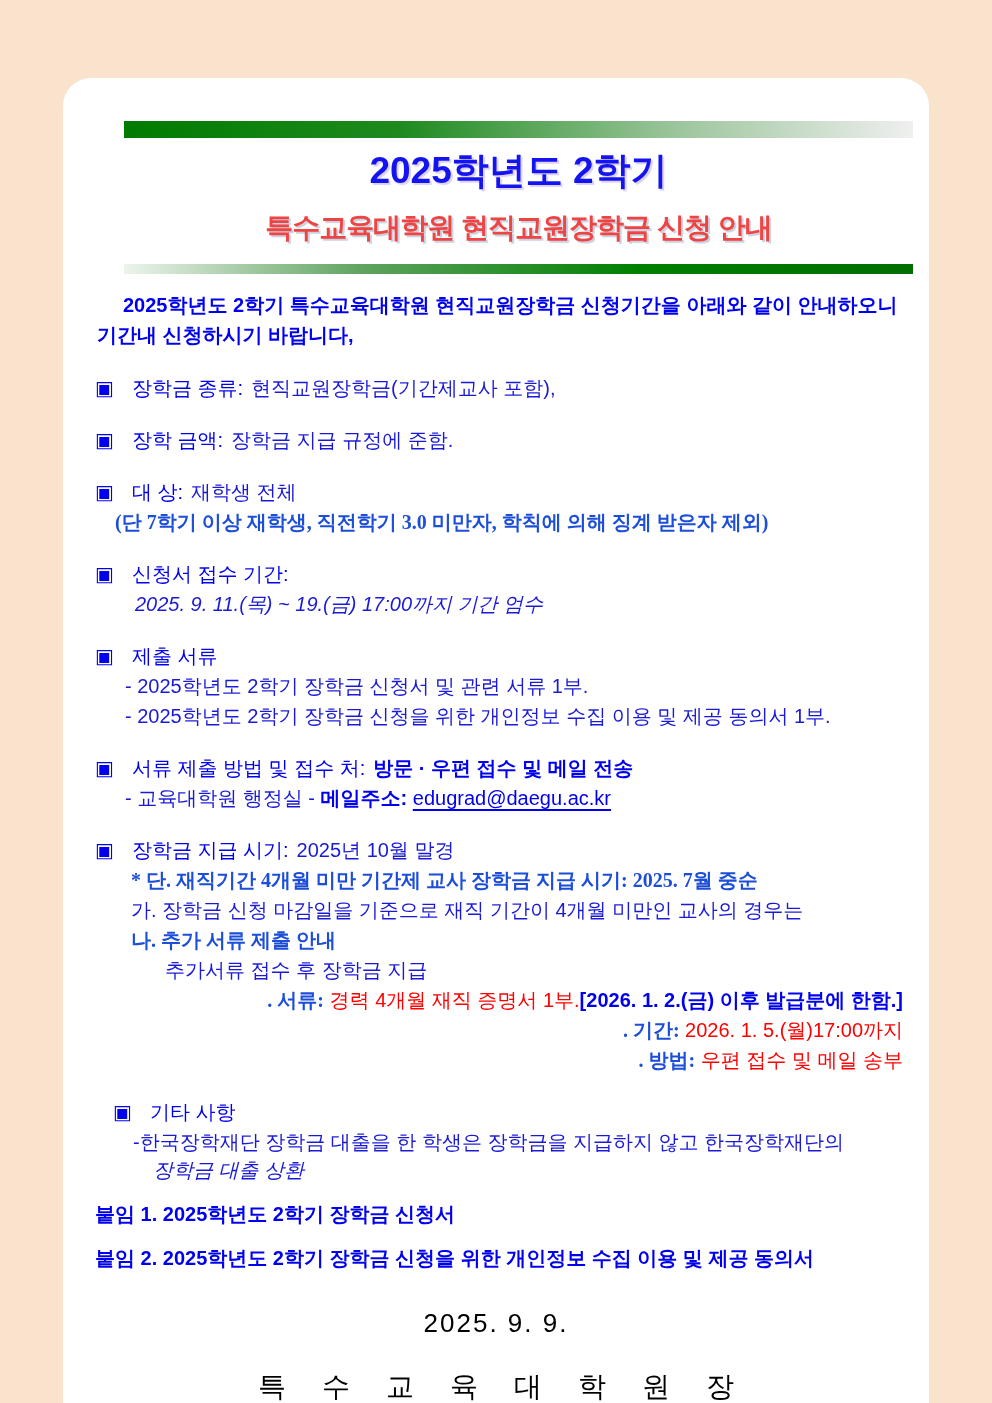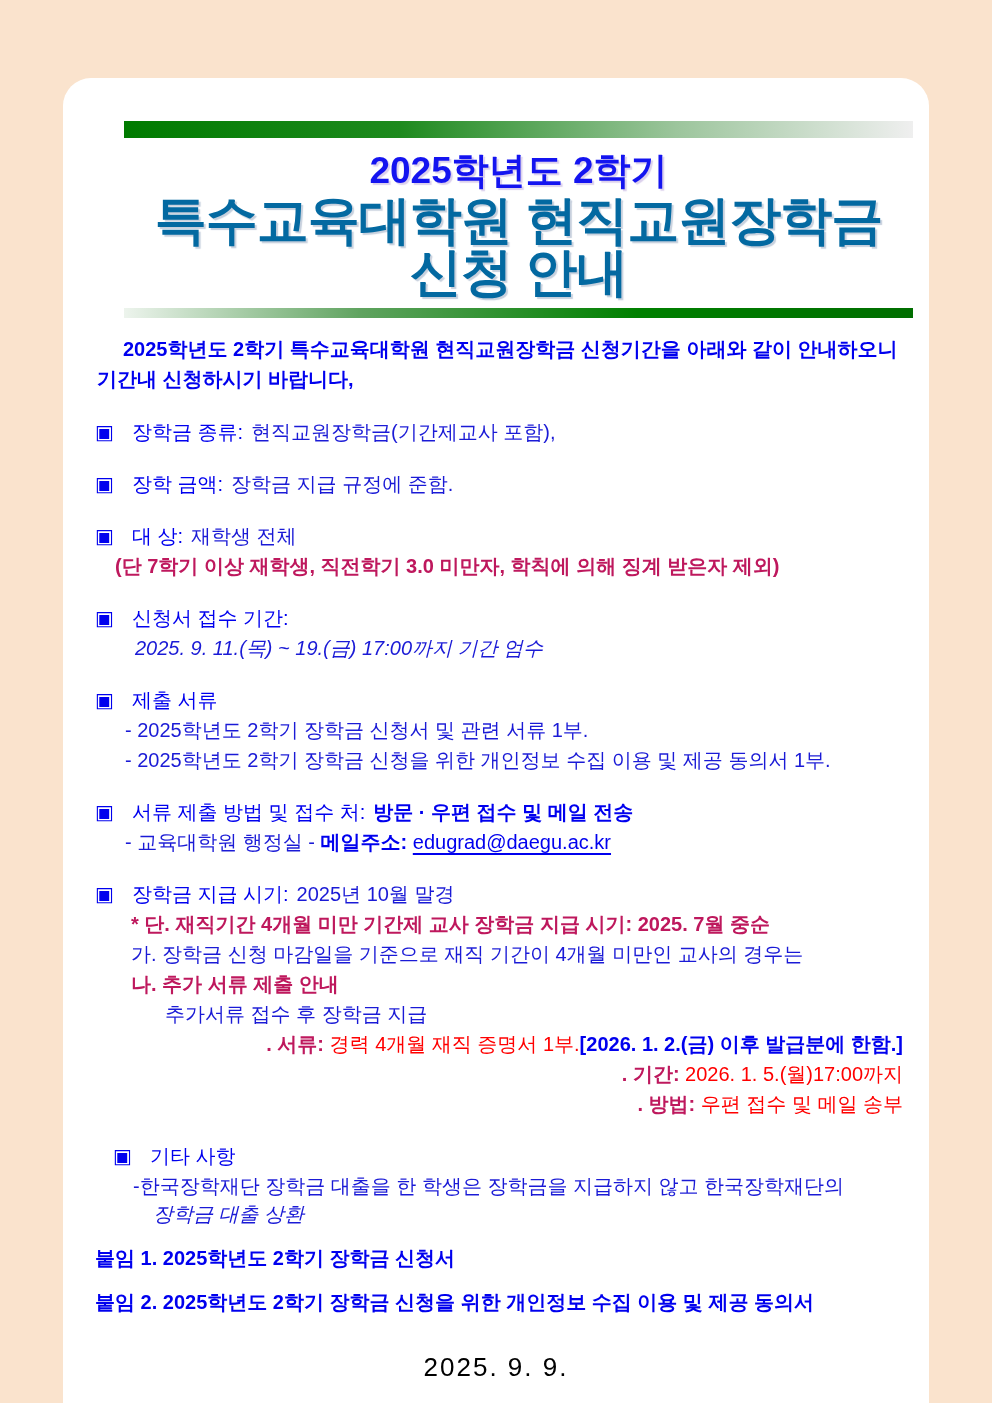--- a/index.html
+++ b/index.html
@@ -22,37 +22,38 @@
   .bar-bottom{
     height:10px;margin-top:10px;
     background:linear-gradient(90deg,#EDF4ED 0%,#5FA35F 30%,#008000 65%,#006E00 100%);
   }
   .titles{margin:10px 16px 0 61px;text-align:center;}
   .semester{
     color:#1414F0;font-weight:bold;font-size:37px;line-height:46px;
     text-shadow:2px 2px 1px rgba(190,170,220,.55);
   }
   .main-title{
-    color:#0369a1;font-weight:bold;font-size:52px;line-height:52px;letter-spacing:-1px;
+    color:#ef4444;font-weight:bold;font-size:28px;line-height:52px;letter-spacing:-1px;
     text-shadow:2px 2px 1px rgba(130,150,180,.45);
+    margin-top:8px;
   }
   .intro{
     margin:16px 30px 0 34px;color:#0000EE;font-weight:bold;
     font-size:20px;line-height:30px;text-indent:26px;
   }
   .body{padding:0 26px 0 32px;font-size:20px;line-height:28px;}
   .sec{margin-top:24px;}
   .row{display:flex;align-items:baseline;}
   .bullet{color:#0000EE;font-size:20px;margin-right:18px;flex:0 0 auto;}
   .lbl{color:#0000EE;font-weight:normal;white-space:pre;}
   .val{color:#1A1AD6;margin-left:8px;}
   .blue{color:#1A1AD6;}
   .blue-b{color:#0000EE;font-weight:bold;}
   .red{color:#FF0000;}
-  .red-b{color:#be185d;font-weight:bold;}
+  .red-b{color:#1d4ed8;font-weight:bold;font-family:Liberation Serif, serif;}
   .sub{margin-top:2px;}
   .pl20{padding-left:20px;} .pl30{padding-left:30px;} .pl36{padding-left:36px;}
   .pl40{padding-left:40px;font-style:italic;} .pl64{padding-left:64px;text-align:right;} .pl70{padding-left:70px;}
   .etc-row{margin-left:18px;}
   .email{color:#0000EE;text-decoration:underline;text-underline-offset:4px;}
   .attach{margin-top:16px;color:#0000EE;font-weight:bold;}
   .date-line{margin-top:36px;text-align:center;color:#000;font-size:26px;letter-spacing:2px;}
   .signer{
     margin-top:22px;text-align:center;color:#000;font-size:28px;font-weight:500;
     letter-spacing:36px;padding-left:36px;line-height:52px;

